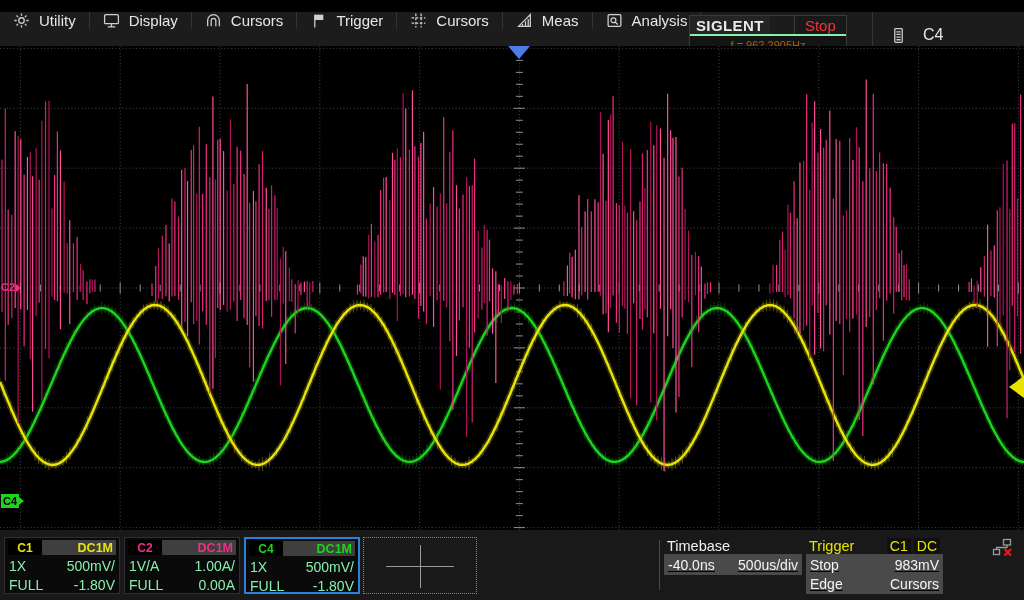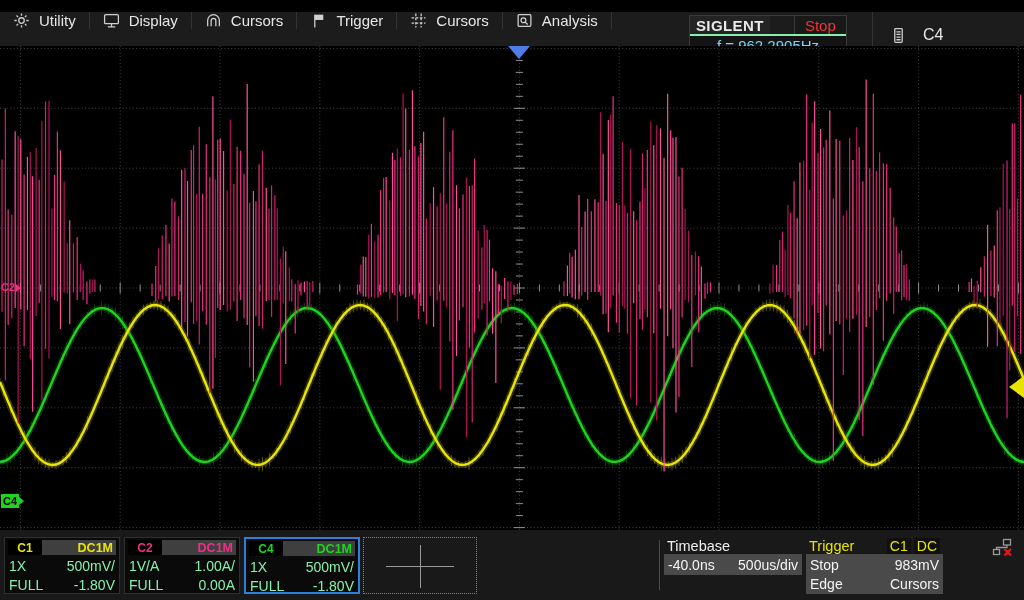--- a/index.html
+++ b/index.html
@@ -13,21 +13,21 @@
       color:#e6e6e6;font-size:15px;white-space:nowrap;cursor:default;}
   .ic{width:17px;height:17px;stroke:#cfcfcf;fill:none;stroke-width:1.2;flex:0 0 auto;}
 
   .brand-box{position:absolute;left:689px;top:3px;width:158px;height:40px;box-sizing:border-box;
              border:1px solid #3a3a3a;display:flex;flex-direction:column;}
   .brand-top{flex:1;display:flex;border-bottom:2px solid #86efac;gap:24px;}
   .brand-cell{display:flex;align-items:center;justify-content:center;}
   .brand-logo{flex:1.55;background:#242424;color:#e9e9e9;font-weight:bold;font-size:15px;letter-spacing:.4px;}
   .brand-stop{flex:1;background:#191919;border-left:1px solid #3a3a3a;color:#f23434;font-size:15px;}
   .brand-freq{flex:1;background:#141414;display:flex;align-items:center;justify-content:center;
-              color:#7dd3fc;font-size:15px;}
+              color:#a16207;font-size:11px;}
   .c4-item{position:absolute;left:872px;top:0;height:46px;width:152px;border-left:1px solid #343434;
            display:flex;align-items:center;gap:16px;padding-left:17px;box-sizing:border-box;
            color:#e6e6e6;font-size:16px;}
 
   
   .screen{position:absolute;left:0;top:46px;width:1024px;height:484px;background:#000;}
   #wave{position:absolute;left:0;top:0;}
   .marker-c2{position:absolute;left:1px;top:235px;color:#ee2f84;font-size:11px;font-weight:bold;
              display:flex;align-items:center;gap:1px;line-height:13px;}
   .marker-c4{position:absolute;left:1px;top:448px;display:flex;align-items:center;}
@@ -56,21 +56,21 @@
   .chrow{display:flex;justify-content:space-between;color:#86efac;font-size:14px;height:19px;
          align-items:center;padding:0 1px;}
   .dotbox{position:absolute;left:363px;top:7px;width:114px;height:57px;
           border:1px dotted #818181;box-sizing:border-box;}
   .dotbox .hline{position:absolute;left:22px;top:28px;width:68px;height:1px;background:#9a9a9a;}
   .dotbox .vline{position:absolute;left:56px;top:7px;width:1px;height:43px;background:#9a9a9a;}
   .tb-sep{position:absolute;left:659px;top:10px;width:1px;height:50px;background:#4a4a4a;}
   .panel{position:absolute;top:7px;}
   .panel-head{height:17px;font-size:14.5px;color:#efefef;display:flex;align-items:center;
               justify-content:space-between;padding:0 3px;}
-  .panel-rows{background:#4a4a4a;padding:1px 4px;}
+  .panel-rows{background:#4a4a4a;padding:1px 4px;text-decoration:underline;}
   .prow{display:flex;justify-content:space-between;font-size:14px;color:#f4f4f4;height:19px;
         align-items:center;}
   .tpanel-head-right{display:flex;gap:3px;align-items:center;}
   .tchip{background:#101010;padding:0 3px;font-size:14px;line-height:16px;}
   .neticon{position:absolute;left:991px;top:8px;}
 </style>
 </head>
 <body>
 
 <div class="menubar">
@@ -100,20 +100,27 @@
       <path d="M4.5 14.5v-12"></path>
       <rect x="4.5" y="2.5" width="8" height="5" fill="#d0d0d0" stroke="none"></rect>
     </svg>
     <span>Trigger</span>
   </div>
   <div class="mi">
     <svg class="ic" viewBox="0 0 16 16">
       <path d="M5.5 1.5v13M10.5 1.5v13M1.5 5.5h13M1.5 10.5h13" stroke-dasharray="2.4 1.5"></path>
     </svg>
     <span>Cursors</span>
+  </div>
+  <div class="mi">
+    <svg class="ic" viewBox="0 0 16 16">
+      <path d="M2.5 13.5h11v-11z"></path>
+      <path d="M6.2 13.5v-2.3M9 13.5V8.8M11.5 13.5V6.5"></path>
+    </svg>
+    <span>Meas</span>
   </div>
   <div class="mi">
     <svg class="ic" viewBox="0 0 16 16">
       <rect x="2" y="2.5" width="12" height="11" rx="1"></rect>
       <circle cx="7" cy="7.8" r="2.3"></circle>
       <path d="M8.7 9.5L11 11.8"></path>
     </svg>
     <span>Analysis</span>
   </div>
 

